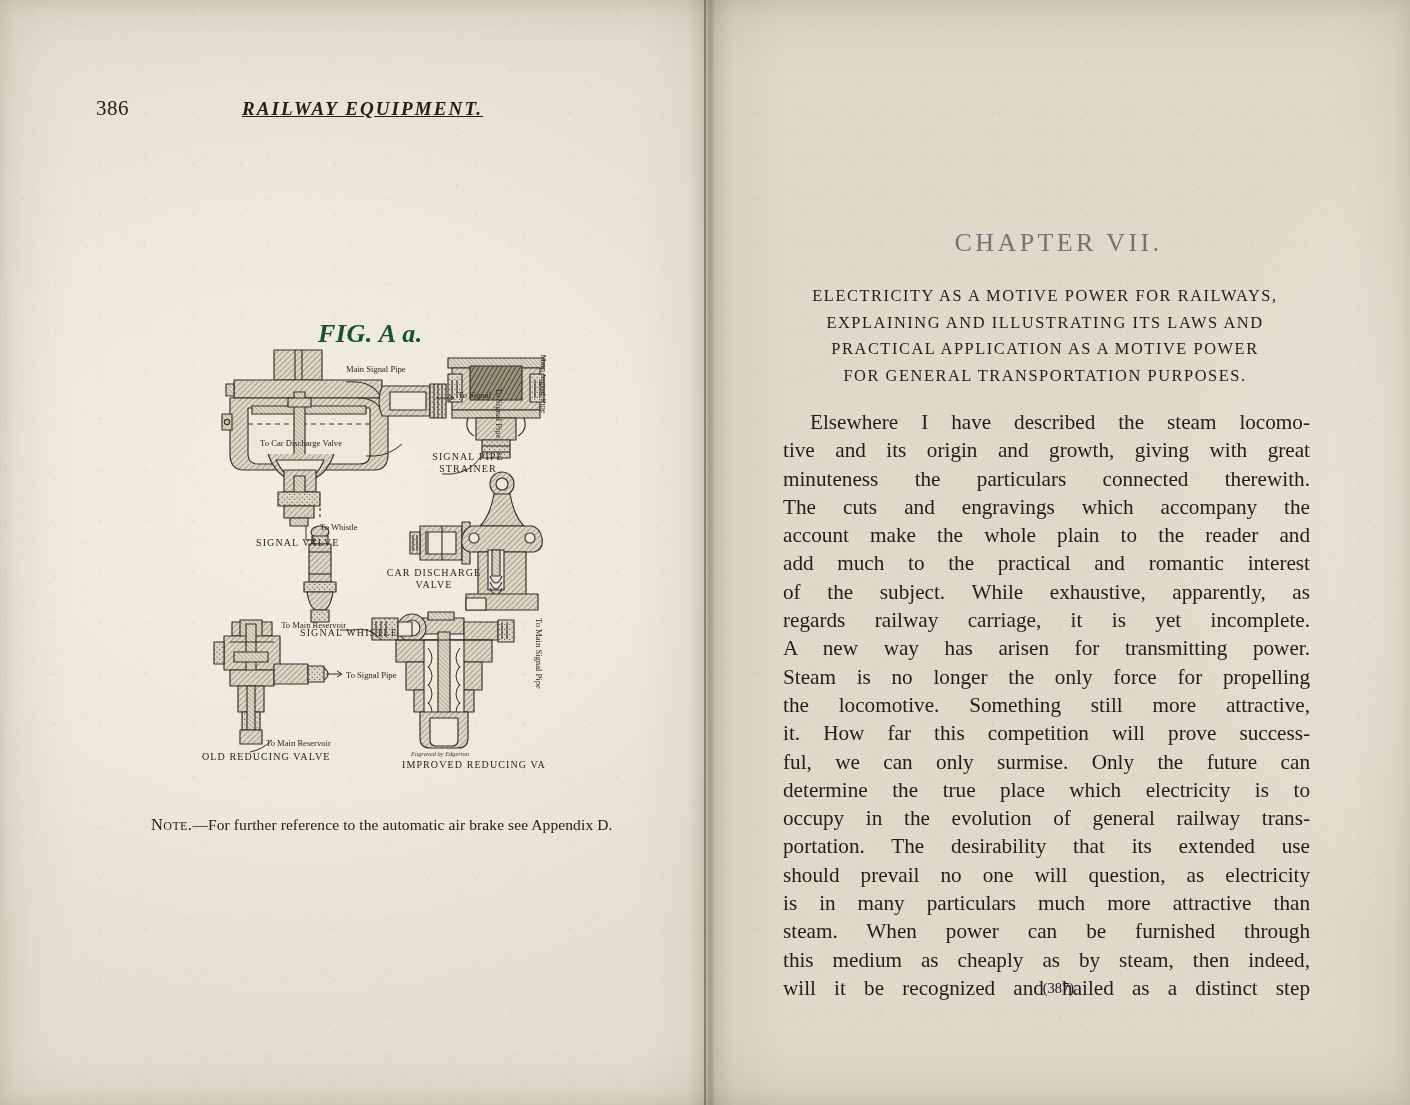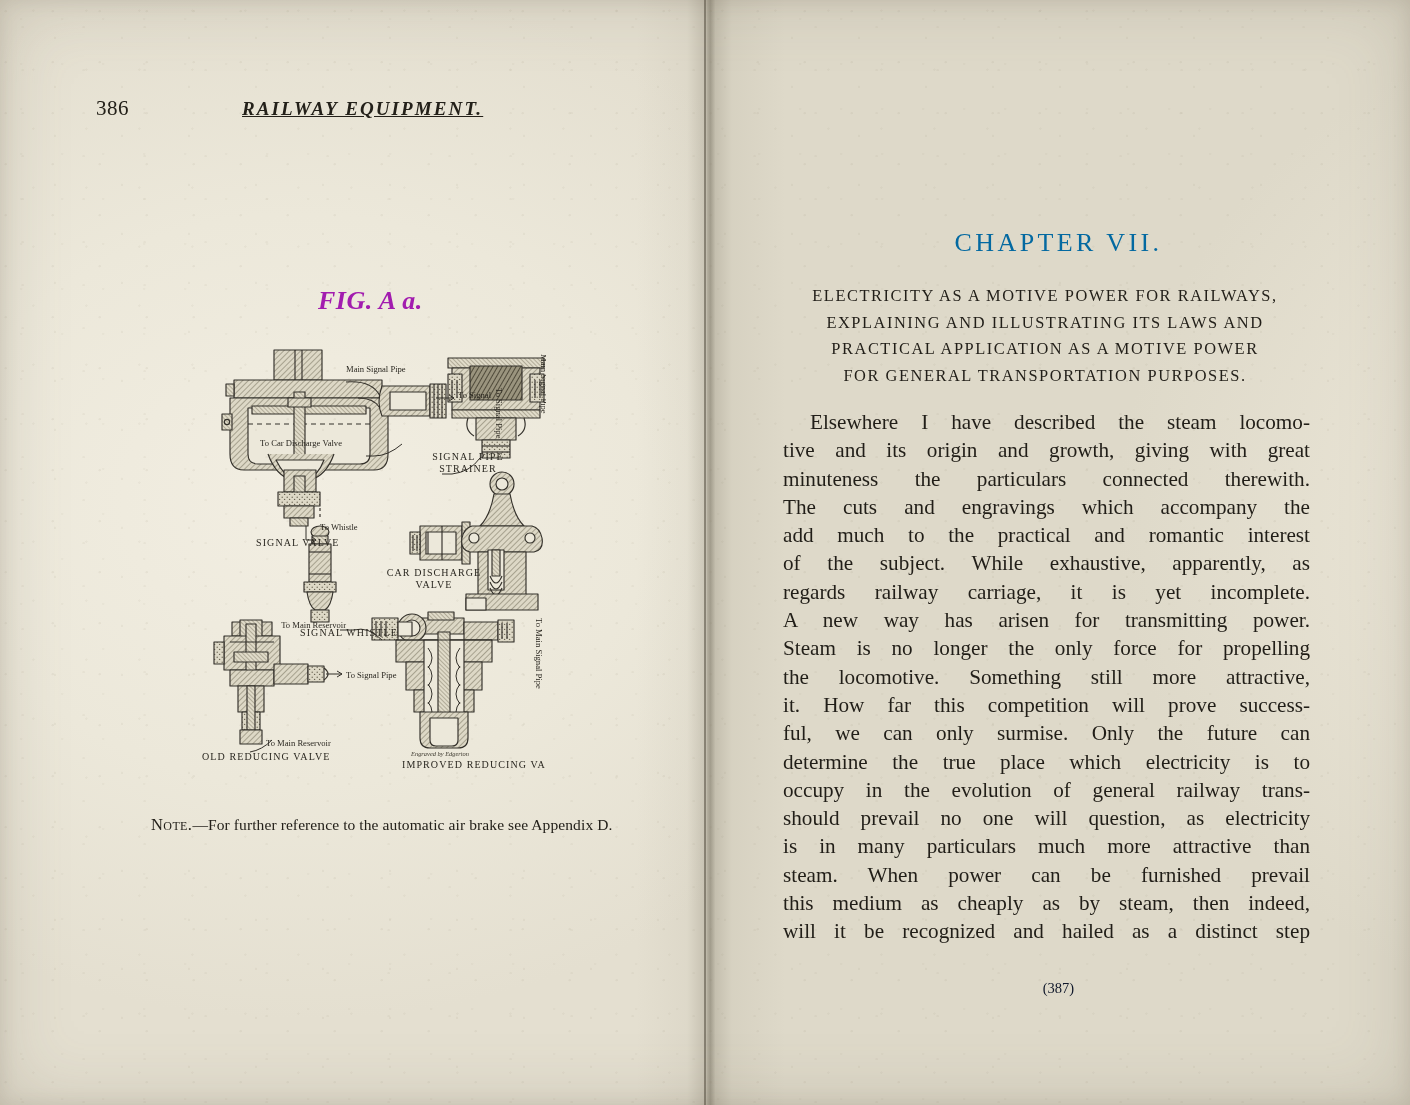--- a/index.html
+++ b/index.html
@@ -90,26 +90,26 @@
     font-style: italic;
     font-weight: 600;
     letter-spacing: 2.1px;
     color: #232019;
     text-decoration: underline;
   }
 
   
   .fig-label {
     position: absolute;
-    left: 318px; top: 286px;
+    left: 318px; top: 319px;
     font-size: 26px;
     font-style: italic;
     font-weight: bold;
     letter-spacing: .5px;
-    color: #a21caf;
+    color: #14532d;
   }
   .plate {
     position: absolute;
     left: 196px; top: 336px;
     width: 350px; height: 440px;
   }
   .plate svg { display: block; }
 
   .fig-note {
     position: absolute;
@@ -127,21 +127,21 @@
   }
 
   
   .chapter-title {
     position: absolute;
     left: 707px; top: 228px;
     width: 703px;
     text-align: center;
     font-size: 26px;
     letter-spacing: 3.4px;
-    color: #0369a1;
+    color: #737373;
   }
   .chapter-sub {
     position: absolute;
     left: 780px; top: 283px;
     width: 530px;
     text-align: center;
     font-size: 16.4px;
     line-height: 26.5px;
     letter-spacing: 1.55px;
     color: #211e18;
@@ -434,33 +434,35 @@
     <div>EXPLAINING AND ILLUSTRATING ITS LAWS AND</div>
     <div>PRACTICAL APPLICATION AS A MOTIVE POWER</div>
     <div>FOR GENERAL TRANSPORTATION PURPOSES.</div>
   </div>
 
   <div class="body-col">
     <span class="ln j"><span class="indent"></span><span>Elsewhere I have described the steam locomo-</span></span>
     <span class="ln j">tive and its origin and growth, giving with great</span>
     <span class="ln j">minuteness the particulars connected therewith.</span>
     <span class="ln j">The cuts and engravings which accompany the</span>
+    <span class="ln j">account make the whole plain to the reader and</span>
     <span class="ln j">add much to the practical and romantic interest</span>
     <span class="ln j">of the subject.   While exhaustive, apparently, as</span>
     <span class="ln j">regards railway carriage, it is yet incomplete.</span>
     <span class="ln j">A new way has arisen for transmitting power.</span>
     <span class="ln j">Steam is no longer the only force for propelling</span>
     <span class="ln j">the locomotive.  Something still more attractive,</span>
     <span class="ln j">it.   How far this competition will prove success-</span>
     <span class="ln j">ful, we can only surmise.   Only the future can</span>
     <span class="ln j">determine the true place which electricity is to</span>
     <span class="ln j">occupy in the evolution of general railway trans-</span>
+    <span class="ln j">portation.   The desirability that its extended use</span>
     <span class="ln j">should prevail no one will question, as electricity</span>
     <span class="ln j">is in many particulars much more attractive than</span>
-    <span class="ln j">steam.   When power can be furnished prevail</span>
+    <span class="ln j">steam.   When power can be furnished through</span>
     <span class="ln j">this medium as cheaply as by steam, then indeed,</span>
     <span class="ln j">will it be recognized and hailed as a distinct step</span>
   </div>
 
   <div class="folio-bottom">(387)</div>
 
   <div class="gutter-shadow"></div>
   <div class="gutter-line"></div>
   <div class="grain"></div>
   <div class="edge-vignette"></div>

